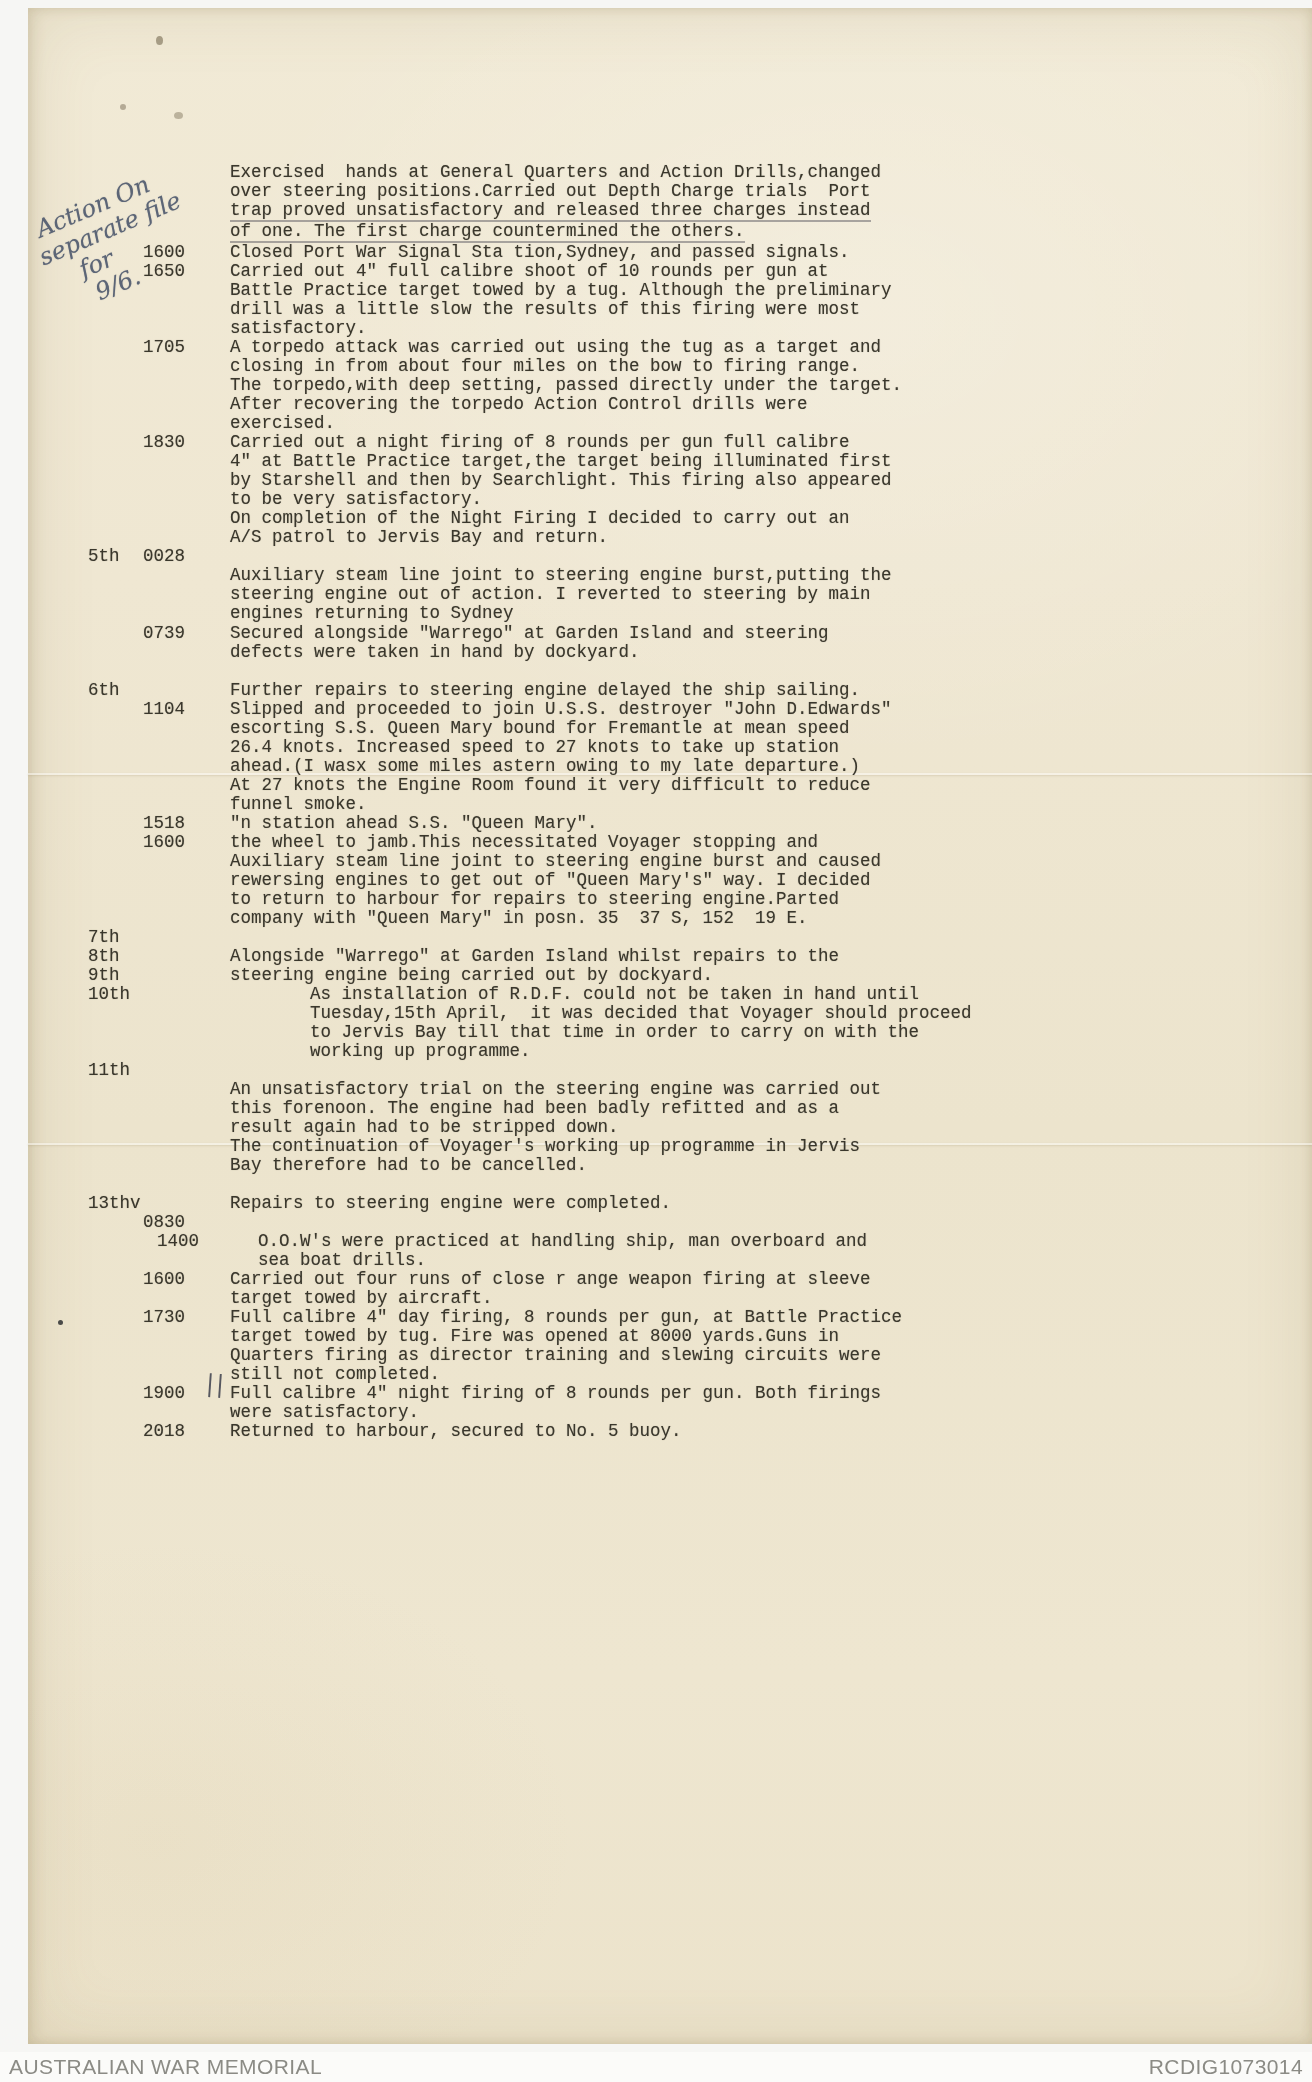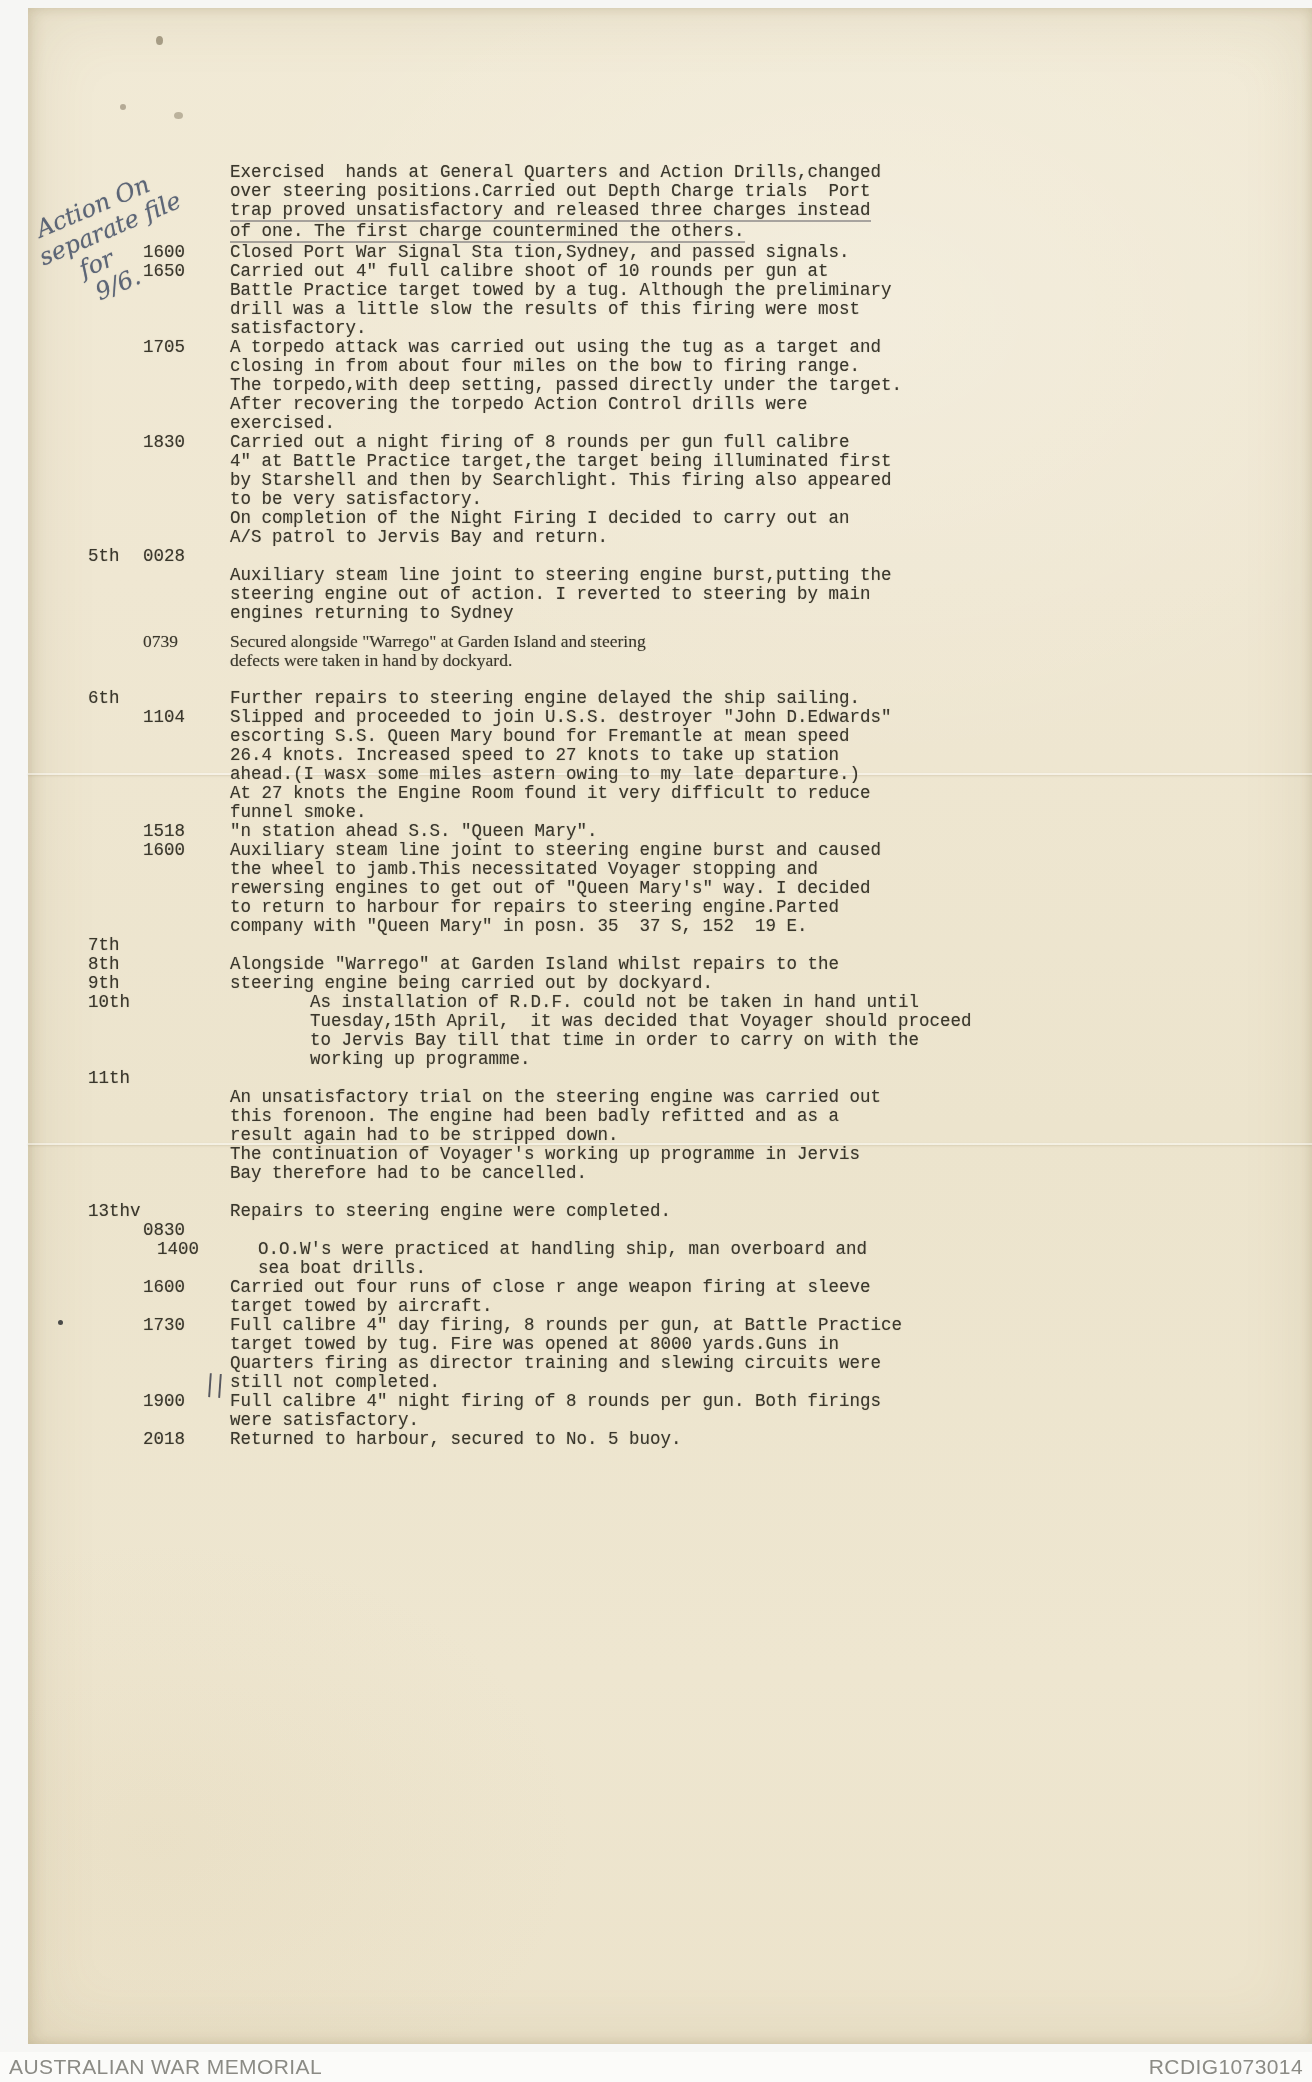--- a/index.html
+++ b/index.html
@@ -168,21 +168,21 @@
         <div class="entry" style="margin-top: 0px;">
     <div class="col-date">5th</div>
     <div class="col-time">0028</div>
     <div class="col-text">
             <div class="line">&nbsp;</div>
             <div class="line">Auxiliary steam line joint to steering engine burst,putting the</div>
             <div class="line">steering engine out of action. I reverted to steering by main</div>
             <div class="line">engines returning to Sydney</div>
           </div>
   </div>
-        <div class="entry" style="margin-top: 9px; font-family: Liberation Serif, serif;">
+        <div class="entry" style="margin-top: 1px;">
     <div class="col-date"></div>
     <div class="col-time">0739</div>
     <div class="col-text">
             <div class="line">Secured alongside "Warrego" at Garden Island and steering</div>
             <div class="line">defects were taken in hand by dockyard.</div>
           </div>
   </div>
         <div class="entry" style="margin-top: 19px;">
     <div class="col-date">6th</div>
     <div class="col-time"></div>
@@ -206,22 +206,22 @@
     <div class="col-date"></div>
     <div class="col-time">1518</div>
     <div class="col-text">
             <div class="line">"n station ahead S.S. "Queen Mary".</div>
           </div>
   </div>
         <div class="entry" style="margin-top: 0px;">
     <div class="col-date"></div>
     <div class="col-time">1600</div>
     <div class="col-text">
+            <div class="line">the wheel to jamb.This necessitated Voyager stopping and</div>
             <div class="line">Auxiliary steam line joint to steering engine burst and caused</div>
-            <div class="line">the wheel to jamb.This necessitated Voyager stopping and</div>
             <div class="line">rewersing engines to get out of "Queen Mary's" way. I decided</div>
             <div class="line">to return to harbour for repairs to steering engine.Parted</div>
             <div class="line">company with "Queen Mary" in posn. 35  37 S, 152  19 E.</div>
           </div>
   </div>
         <div class="entry" style="margin-top: 0px;">
     <div class="col-date">7th</div>
     <div class="col-time"></div>
     <div class="col-text">
             <div class="line">&nbsp;</div>

